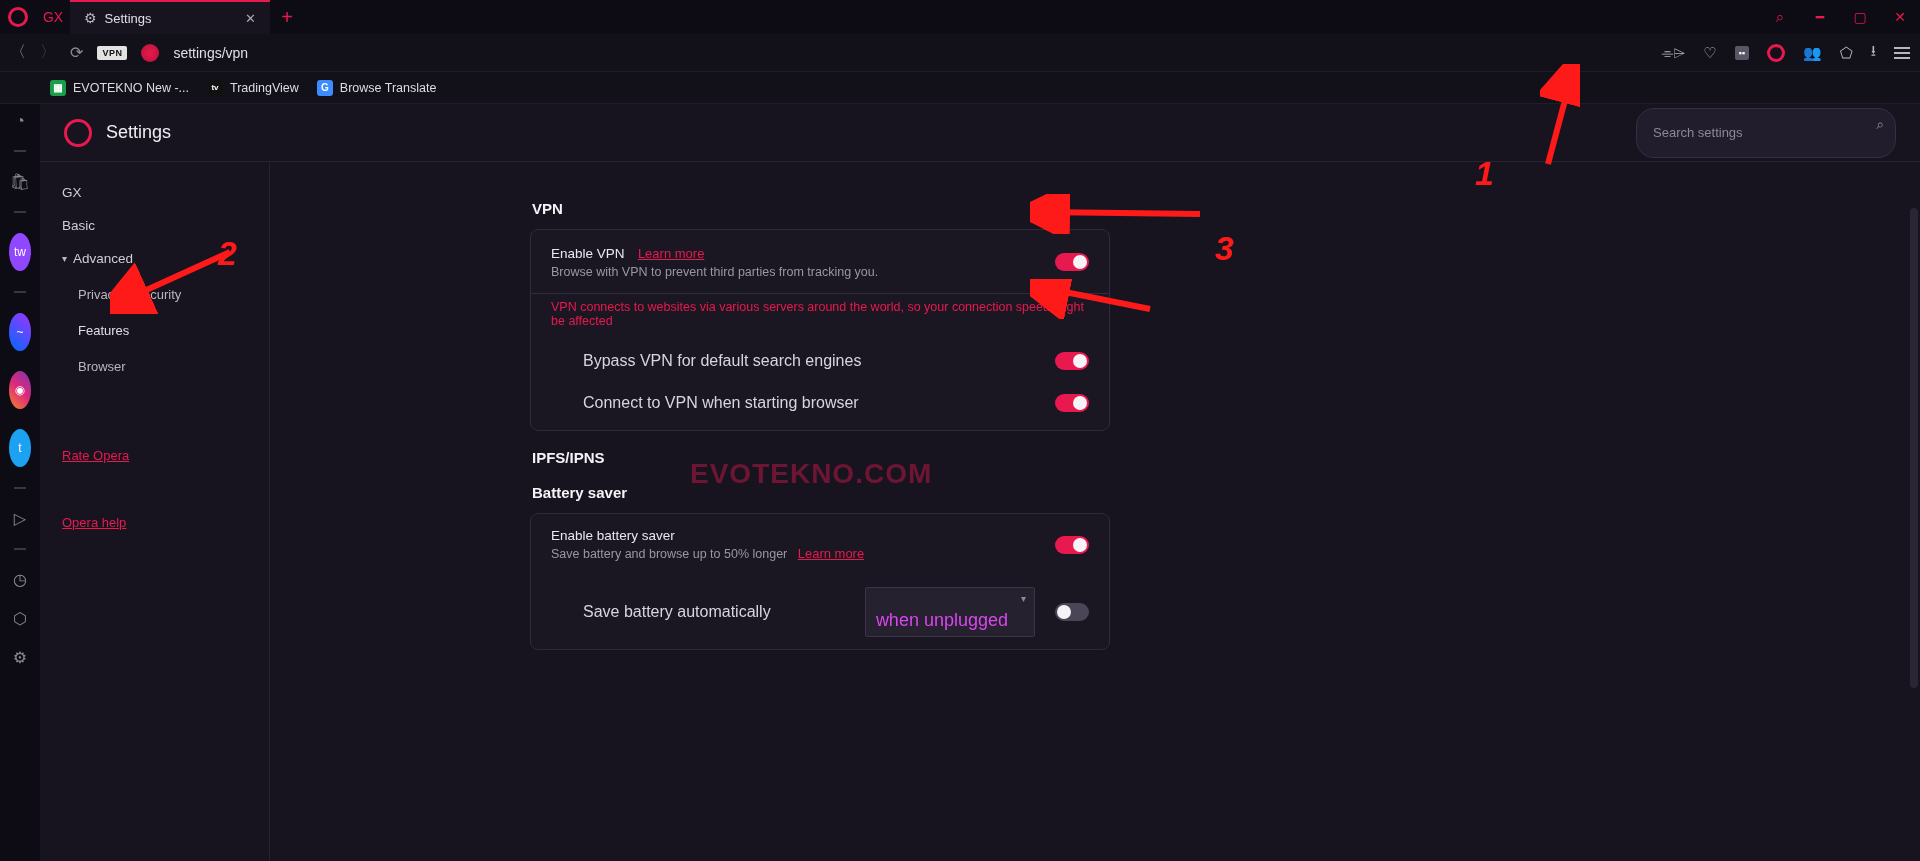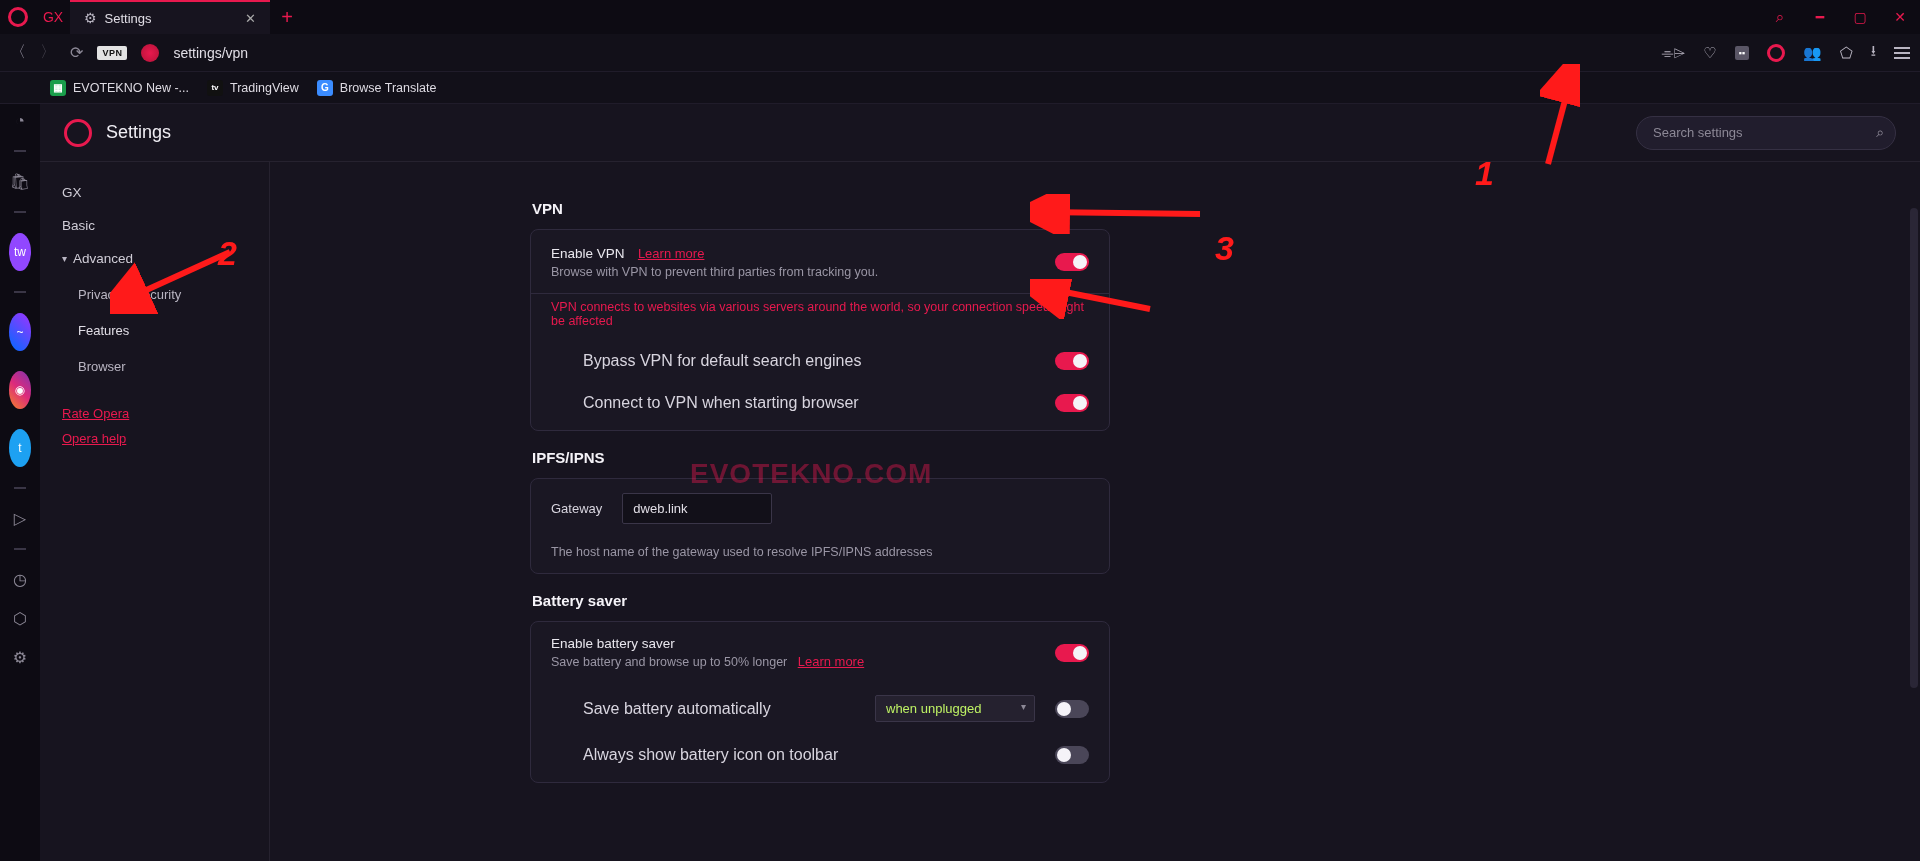--- a/index.html
+++ b/index.html
@@ -44,34 +44,34 @@
 .appside .icn { width: 22px; height: 38px; border-radius: 50%; display: flex; align-items: center; justify-content: center; font-size: 12px; color: #fff; cursor: pointer; }
 .appside .dash { width: 12px; height: 2px; background: #3a3646; }
 .appside .line-icon { color: #8c8896; font-size: 16px; cursor: pointer; }
 
 
 .page { flex: 1; background: #17141f; display: flex; flex-direction: column; overflow: hidden; }
 .page-header { height: 58px; display: flex; align-items: center; padding: 0 24px; border-bottom: 1px solid #26222f; }
 .page-header .o-outline { width: 28px; height: 28px; border-radius: 50%; border: 3px solid #e8194e; margin-right: 14px; }
 .page-header h1 { font-size: 18px; font-weight: 400; color: #f0eef4; flex: 1; }
 .search-wrap { position: relative; }
-.search-wrap input { background: #211d2d; border: 1px solid #353043; border-radius: 18px; height: 34px; width: 260px; padding: 0 40px 0 16px; color: #e0dde5; font-size: 13px; outline: none; }
+.search-wrap input { background: #211d2d; border: 1px solid #353043; border-radius: 18px; height: 50px; width: 260px; padding: 0 40px 0 16px; color: #e0dde5; font-size: 13px; outline: none; }
 .search-wrap input::placeholder { color: #8c8896; }
 .search-wrap .mag { position: absolute; right: 12px; top: 8px; color: #8c8896; font-size: 14px; }
 
 .page-body { flex: 1; display: flex; overflow: hidden; }
 .settings-side { width: 230px; border-right: 1px solid #26222f; padding-top: 14px; }
 .snav { padding: 0 10px; }
 .snav .item { padding: 9px 12px; font-size: 13.5px; color: #cfccd6; cursor: pointer; border-radius: 4px; }
 .snav .item.sub { padding-left: 28px; font-size: 13px; color: #b9b5c2; }
 .snav .item.sub.active { color: #e0dde5; }
 .snav .item.head { display: flex; align-items: center; gap: 6px; font-weight: 400; }
 .snav .chev { font-size: 10px; color: #b9b5c2; }
 .snav .spacer { height: 18px; }
-.snav .link { padding: 5px 12px; font-size: 13px; color: #e8194e; text-decoration: underline; cursor: pointer; }
+.snav .link { padding: 5px 12px; font-size: 13px; color: #e8194e; text-decoration: underline; cursor: pointer; margin-top: 42px; }
 
 .content { flex: 1; overflow-y: auto; padding: 20px 0 40px 0; }
 .inner { width: 580px; margin-left: 260px; }
 .sect-title { font-size: 15px; font-weight: 700; color: #f5f3f8; margin: 18px 0 12px 2px; }
 .card { border: 1px solid #2f2a3d; border-radius: 8px; background: #1a1723; }
 .row { padding: 14px 20px; gap: 34px; }
 .row.line { border-bottom: 1px solid #2f2a3d; }
 .row-flex { display: flex; align-items: center; }
 .row-flex .txt { flex: 1; }
 .ttl { font-size: 13.5px; color: #e9e7ee; }
@@ -88,21 +88,21 @@
 .toggle .knob { position: absolute; top: 2px; width: 14px; height: 14px; border-radius: 50%; background: #f5f3f8; }
 .toggle.on .knob { right: 2px; }
 .toggle.off .knob { left: 2px; }
 
 
 .txt-input { background: #121019; border: 1px solid #3a3548; color: #e0dde5; font-size: 13px; padding: 7px 10px; width: 150px; border-radius: 2px; outline: none; }
 .gw-row { display: flex; align-items: center; gap: 20px; }
 .gw-label { font-size: 13px; color: #d8d5df; }
 
 
-.sel { background: #25212f; border: 1px solid #3a3548; color: #bef264; font-size: 13px; padding: 5px 26px 5px 10px; border-radius: 2px; position: relative; min-width: 160px; cursor: pointer; }
+.sel { background: #25212f; border: 1px solid #3a3548; color: #d946ef; font-size: 18px; padding: 22px 26px 5px 10px; border-radius: 2px; position: relative; min-width: 160px; cursor: pointer; }
 .sel::after { content: "▾"; position: absolute; right: 8px; top: 5px; font-size: 10px; color: #8c8896; }
 
 
 .wm { position: absolute; left: 690px; top: 354px; font-size: 28px; font-weight: 800; color: rgba(232,25,78,0.42); letter-spacing: 1px; pointer-events: none; }
 
 
 .arrow { position: absolute; pointer-events: none; }
 .anno-label { position: absolute; font-size: 34px; font-weight: 800; color: #ff1a1a; pointer-events: none; font-style: italic; }
 
 
@@ -242,56 +242,39 @@
             </div>
             <div class="sub-row" style="padding-bottom:18px">
               <span class="lbl">Connect to VPN when starting browser</span>
               <div class="toggle on">
                   <div class="knob"></div>
                 </div>
             </div>
           </div>
 
           <div class="sect-title">IPFS/IPNS</div>
-          <div class="card">
-            <div class="row">
-              <div class="gw-row">
-                <span class="gw-label">Gateway</span>
-                <input class="txt-input" type="text" value="dweb.link" style="">
-              </div>
-            </div>
-            <div class="row" style="padding-top:4px">
-              <div class="sub">The host name of the gateway used to resolve IPFS/IPNS addresses</div>
-            </div>
-          </div>
 
           <div class="sect-title">Battery saver</div>
           <div class="card">
             <div class="row row-flex">
               <div class="txt">
                 <div class="ttl">Enable battery saver</div>
                 <div class="sub">
                   <span>Save battery and browse up to 50% longer</span>
                   &nbsp;&nbsp;<span class="link-red">Learn more</span>
                 </div>
               </div>
               <div class="toggle on">
                   <div class="knob"></div>
                 </div>
             </div>
             <div class="sub-row">
               <span class="lbl">Save battery automatically</span>
               <div class="sel">when unplugged</div>
               <div style="width:20px"></div>
-              <div class="toggle off">
-                  <div class="knob"></div>
-                </div>
-            </div>
-            <div class="sub-row" style="padding-bottom:18px">
-              <span class="lbl">Always show battery icon on toolbar</span>
               <div class="toggle off">
                   <div class="knob"></div>
                 </div>
             </div>
           </div>
 
         </div>
       </div>
     </div>
   </div>

